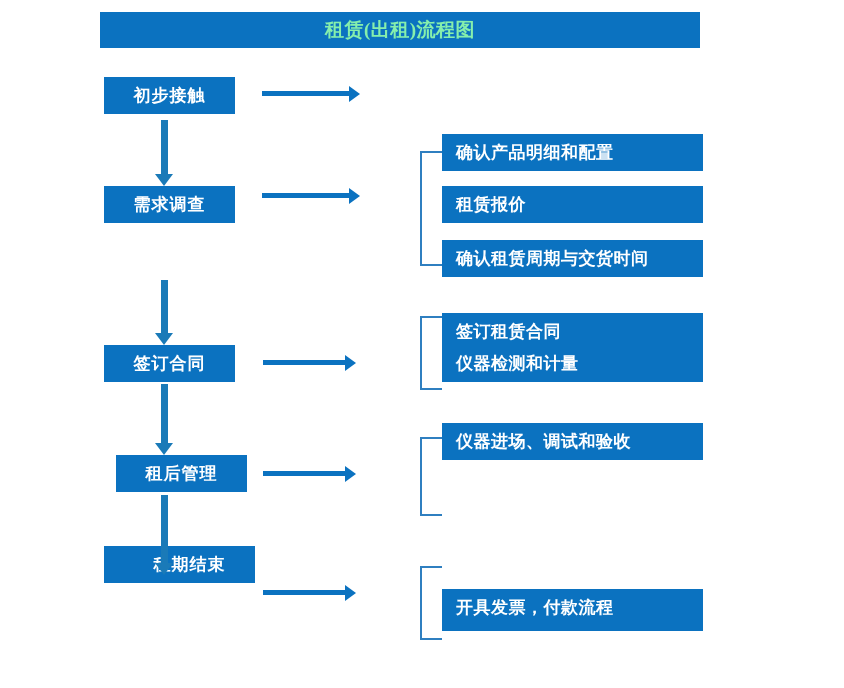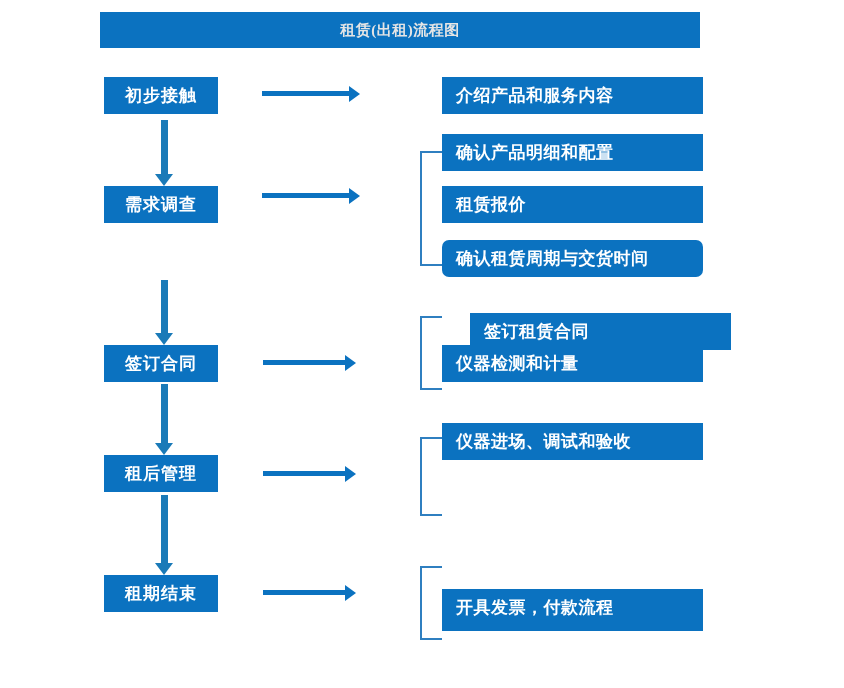--- a/index.html
+++ b/index.html
@@ -23,41 +23,41 @@
   }
 
   
   .title-bar {
     position: absolute;
     left: 100px;
     top: 12px;
     width: 600px;
     height: 36px;
     background: #0b72c0;
-    color: #e5e5e5;
+    color: #86efac;
     display: flex;
     align-items: center;
     justify-content: center;
-    font-size: 15px;
+    font-size: 19px;
     font-weight: bold;
     letter-spacing: 0.5px;
   }
 
   
   .box {
     position: absolute;
     background: #0b72c0;
     color: #ffffff;
     display: flex;
     align-items: center;
     font-weight: bold;
     white-space: nowrap;
   }
   .box.stage {
-    width: 114px;
+    width: 131px;
     height: 37px;
     left: 104px;
     justify-content: center;
     font-size: 17px;
     letter-spacing: 1px;
   }
   .box.detail {
     left: 442px;
     width: 261px;
     height: 37px;
@@ -125,22 +125,22 @@
 </head>
 <body>
 
 <div id="canvas">
 
   <div class="title-bar">租赁(出租)流程图</div>
 
   <div class="box stage" style="top:77px;">初步接触</div>
   <div class="box stage" style="top:345px;">签订合同</div>
   <div class="box stage" style="top:186px;">需求调查</div>
-  <div class="box stage" style="top:455px;">租后管理</div>
-  <div class="box stage" style="top:575px;">租期结束</div>
+  <div class="box stage" style="top:455px;margin-left:12px;">租后管理</div>
+  <div class="box stage" style="top:546px;padding-left:20px;">租期结束</div>
 
   <div class="arrow-v" style="left:155px; top:120px; height:66px;">
     <div class="shaft" style="height:54px;"></div>
     <div class="head" style="top:54px;"></div>
   </div>
   <div class="arrow-v" style="left:155px; top:280px; height:65px;">
     <div class="shaft" style="height:53px;"></div>
     <div class="head" style="top:53px;"></div>
   </div>
   <div class="arrow-v" style="left:155px; top:384px; height:71px;">
@@ -171,23 +171,22 @@
   <div class="arrow-h" style="left:263px; top:585px; width:93px;">
     <div class="shaft" style="width:83px;"></div>
     <div class="head" style="left:82px;"></div>
   </div>
 
   <div class="bracket" style="top:151px; height:115px;"></div>
   <div class="bracket" style="top:316px; height:74px;"></div>
   <div class="bracket" style="top:437px; height:79px;"></div>
   <div class="bracket" style="top:566px; height:74px;"></div>
 
-  <div class="box detail" style="top:77px;">介绍产品和服务内容</div>
   <div class="box detail" style="top:134px;">确认产品明细和配置</div>
   <div class="box detail" style="top:186px;">租赁报价</div>
-  <div class="box detail" style="top:240px;border-radius:7px;">确认租赁周期与交货时间</div>
-  <div class="box detail" style="top:313px;margin-left:28px;">签订租赁合同</div>
+  <div class="box detail" style="top:240px;">确认租赁周期与交货时间</div>
+  <div class="box detail" style="top:313px;">签订租赁合同</div>
   <div class="box detail" style="top:345px;">仪器检测和计量</div>
   <div class="box detail" style="top:423px;">仪器进场、调试和验收</div>
   <div class="box detail" style="top:563px;margin-top:31px;">仪器退租</div>
   <div class="box detail" style="top:589px;">开具发票，付款流程</div>
 
 </div>
 
 </body></html>

